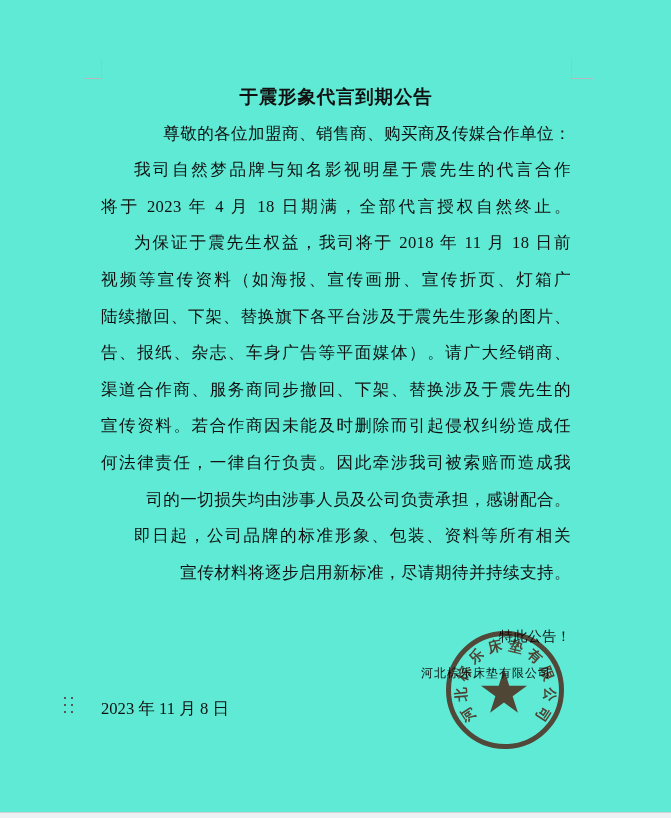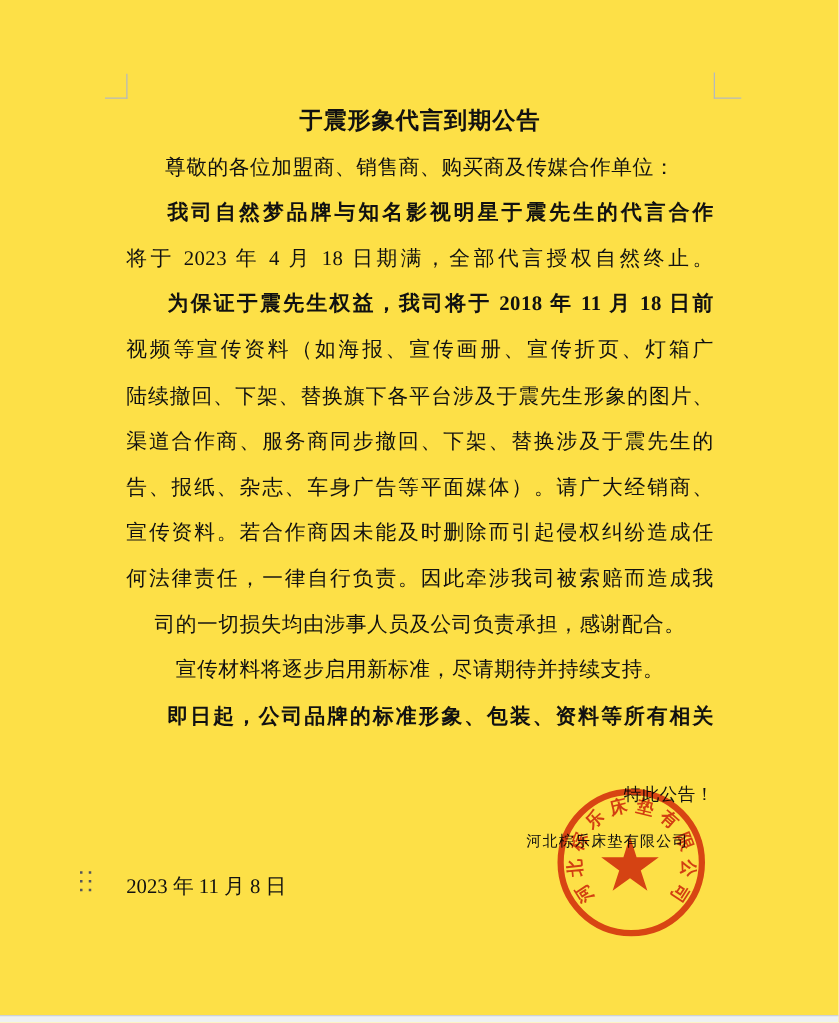--- a/index.html
+++ b/index.html
@@ -1,36 +1,36 @@
 <!DOCTYPE html>
 <html><head>
 <meta charset="utf-8">
 <style>
   html,body{margin:0;padding:0;background:#ffffff;}
   .viewport{
-    position:relative;width:671px;height:818px;background:#fde047;overflow:hidden;
+    position:relative;width:671px;height:818px;background:#5eead4;overflow:hidden;
     font-family:"Liberation Serif","DejaVu Serif",serif;color:#111111;
   }
   
   .crop{position:absolute;}
   .crop.tl{left:84px;top:59px;width:17px;height:19px;
     border-right:1px solid #b5b9bd;border-bottom:1px solid #b5b9bd;}
   .crop.tr{left:571px;top:58px;width:21px;height:20px;
     border-left:1px solid #b5b9bd;border-bottom:1px solid #b5b9bd;}
   
   .doc{position:absolute;left:101px;top:79px;width:470px;}
   .title{
     line-height:36.6px;font-size:18.5px;font-weight:bold;text-align:center;
     letter-spacing:0.8px;
   }
   .ln{
-    line-height:36.6px;font-size:16.6px;letter-spacing:0.4px;text-align:center;
+    line-height:36.6px;font-size:16.6px;letter-spacing:0.4px;text-align:right;
     white-space:normal;
   }
-  .ln.indent{padding-left:33px;font-weight:bold;}
+  .ln.indent{padding-left:33px;}
   .ln.fill{text-align:justify;text-align-last:justify;}
   .spacer{height:28px;}
   .closing{line-height:36.6px;font-size:14px;letter-spacing:0.4px;text-align:right;}
   .sigline{line-height:35px;font-size:12px;letter-spacing:1px;text-align:right;
     padding-right:20px;}
   .dateline{line-height:35px;font-size:16.6px;text-align:left;padding-right:24px;}
   
   .stamp{
     position:absolute;left:446px;top:631px;width:118px;height:118px;
     mix-blend-mode:multiply;opacity:.9;pointer-events:none;
@@ -81,27 +81,27 @@
 
   <div class="doc">
     <div class="title">于震形象代言到期公告</div>
 
     <div class="ln">尊敬的各位加盟商、销售商、购买商及传媒合作单位：</div>
     <div class="ln indent fill">我司自然梦品牌与知名影视明星于震先生的代言合作</div>
     <div class="ln fill">将于 2023 年 4 月 18 日期满，全部代言授权自然终止。</div>
     <div class="ln indent fill">为保证于震先生权益，我司将于 2018 年 11 月 18 日前</div>
     <div class="ln fill">视频等宣传资料（如海报、宣传画册、宣传折页、灯箱广</div>
     <div class="ln fill">陆续撤回、下架、替换旗下各平台涉及于震先生形象的图片、</div>
+    <div class="ln fill">告、报纸、杂志、车身广告等平面媒体）。请广大经销商、</div>
     <div class="ln fill">渠道合作商、服务商同步撤回、下架、替换涉及于震先生的</div>
-    <div class="ln fill">告、报纸、杂志、车身广告等平面媒体）。请广大经销商、</div>
     <div class="ln fill">宣传资料。若合作商因未能及时删除而引起侵权纠纷造成任</div>
     <div class="ln fill">何法律责任，一律自行负责。因此牵涉我司被索赔而造成我</div>
     <div class="ln">司的一切损失均由涉事人员及公司负责承担，感谢配合。</div>
+    <div class="ln indent fill">即日起，公司品牌的标准形象、包装、资料等所有相关</div>
     <div class="ln">宣传材料将逐步启用新标准，尽请期待并持续支持。</div>
-    <div class="ln indent fill">即日起，公司品牌的标准形象、包装、资料等所有相关</div>
 
     <div class="spacer"></div>
     <div class="closing">特此公告！</div>
     <div class="sigline">河北棕乐床垫有限公司</div>
     <div class="dateline">2023 年 11 月 8 日</div>
   </div>
 
   <div class="stamp">
     <div class="ring"></div>
     <div class="star"></div>

